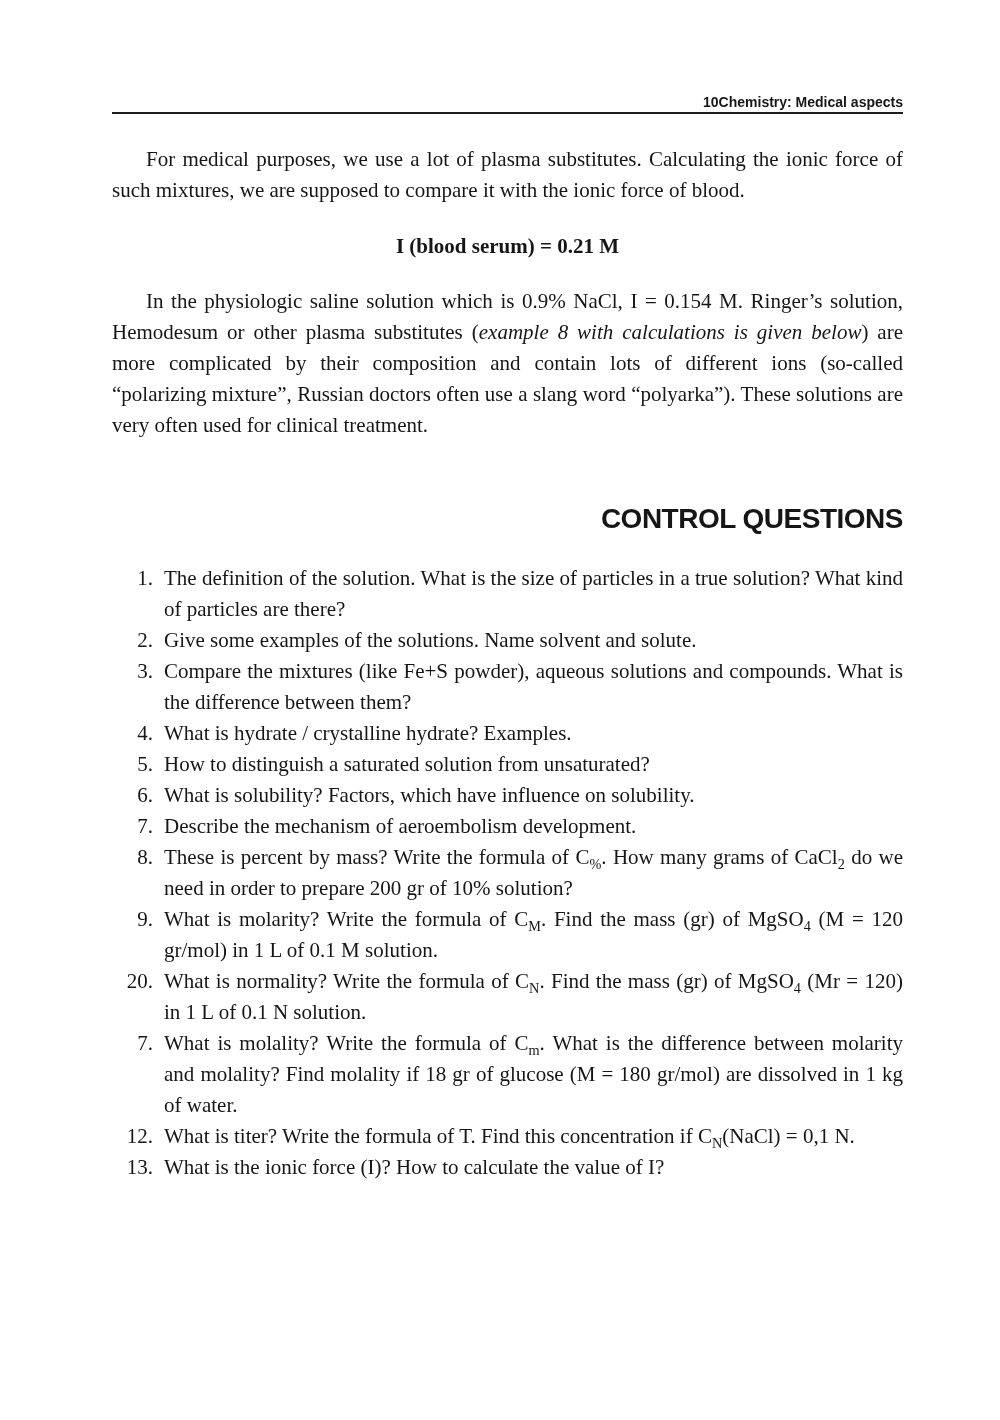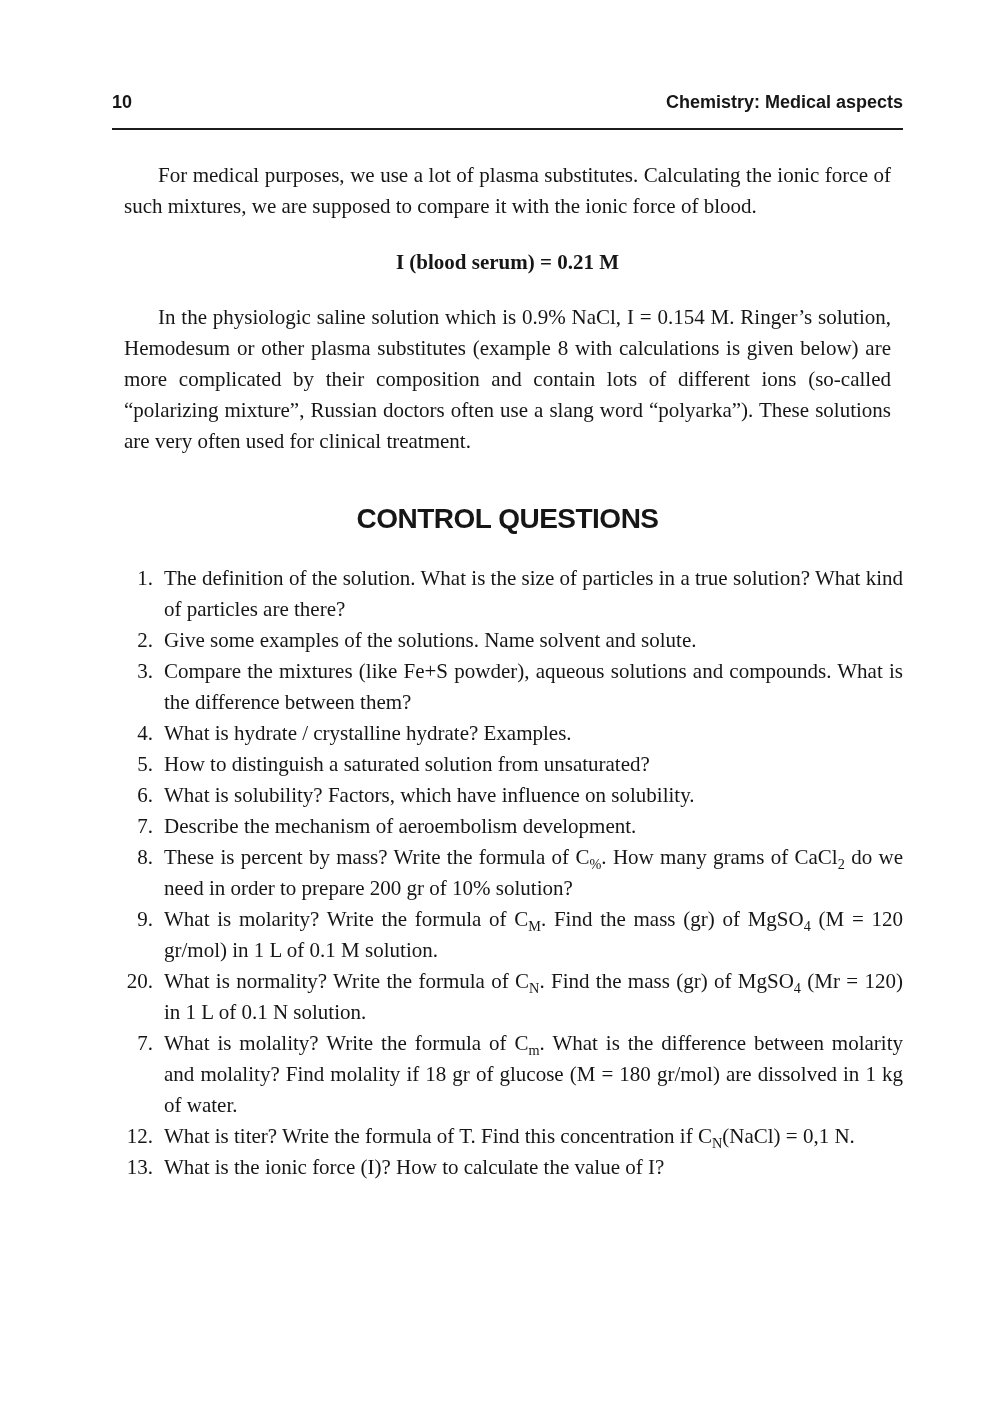--- a/index.html
+++ b/index.html
@@ -15,49 +15,49 @@
     background: #ffffff;
     color: #161616;
     padding: 92px 97px 40px 112px;
     font-family: "Liberation Serif", serif;
     font-size: 21px;
     line-height: 31px;
     overflow: hidden;
   }
   .running-head {
     display: flex;
-    justify-content: space-between;
+    justify-content: flex-end;
     align-items: flex-end;
     font-family: "Liberation Sans", sans-serif;
     font-weight: bold;
-    font-size: 18px;
+    font-size: 14px;
     line-height: 20px;
-    padding-bottom: 16px;
+    padding-bottom: 0;
     border-bottom: 2px solid #1c1c1c;
   }
   .para {
-    margin: 12px;
+    margin: 0;
     text-align: justify;
     text-indent: 34px;
   }
   .para.first {
     margin-top: 30px;
   }
   .formula {
     text-align: center;
     font-weight: bold;
     margin: 25px 0 24px 0;
   }
   .section-heading {
     font-family: "Liberation Sans", sans-serif;
     font-weight: bold;
     font-size: 28px;
     letter-spacing: -0.5px;
-    text-align: center;
-    margin-top: 46px;
+    text-align: right;
+    margin-top: 62px;
     margin-bottom: 0;
   }
   .questions {
     margin-top: 29px;
   }
   .q-item {
     display: flex;
     align-items: flex-start;
   }
   .q-num {
@@ -65,20 +65,21 @@
     text-align: right;
     padding-right: 11px;
     box-sizing: border-box;
     white-space: nowrap;
   }
   .q-text {
     flex: 1 1 auto;
     text-align: justify;
   }
   .it {
+    font-style: italic;
   }
   .sub {
     font-size: 68%;
     position: relative;
     top: 0.32em;
     line-height: 0;
   }
 </style>
 </head>
 <body>

